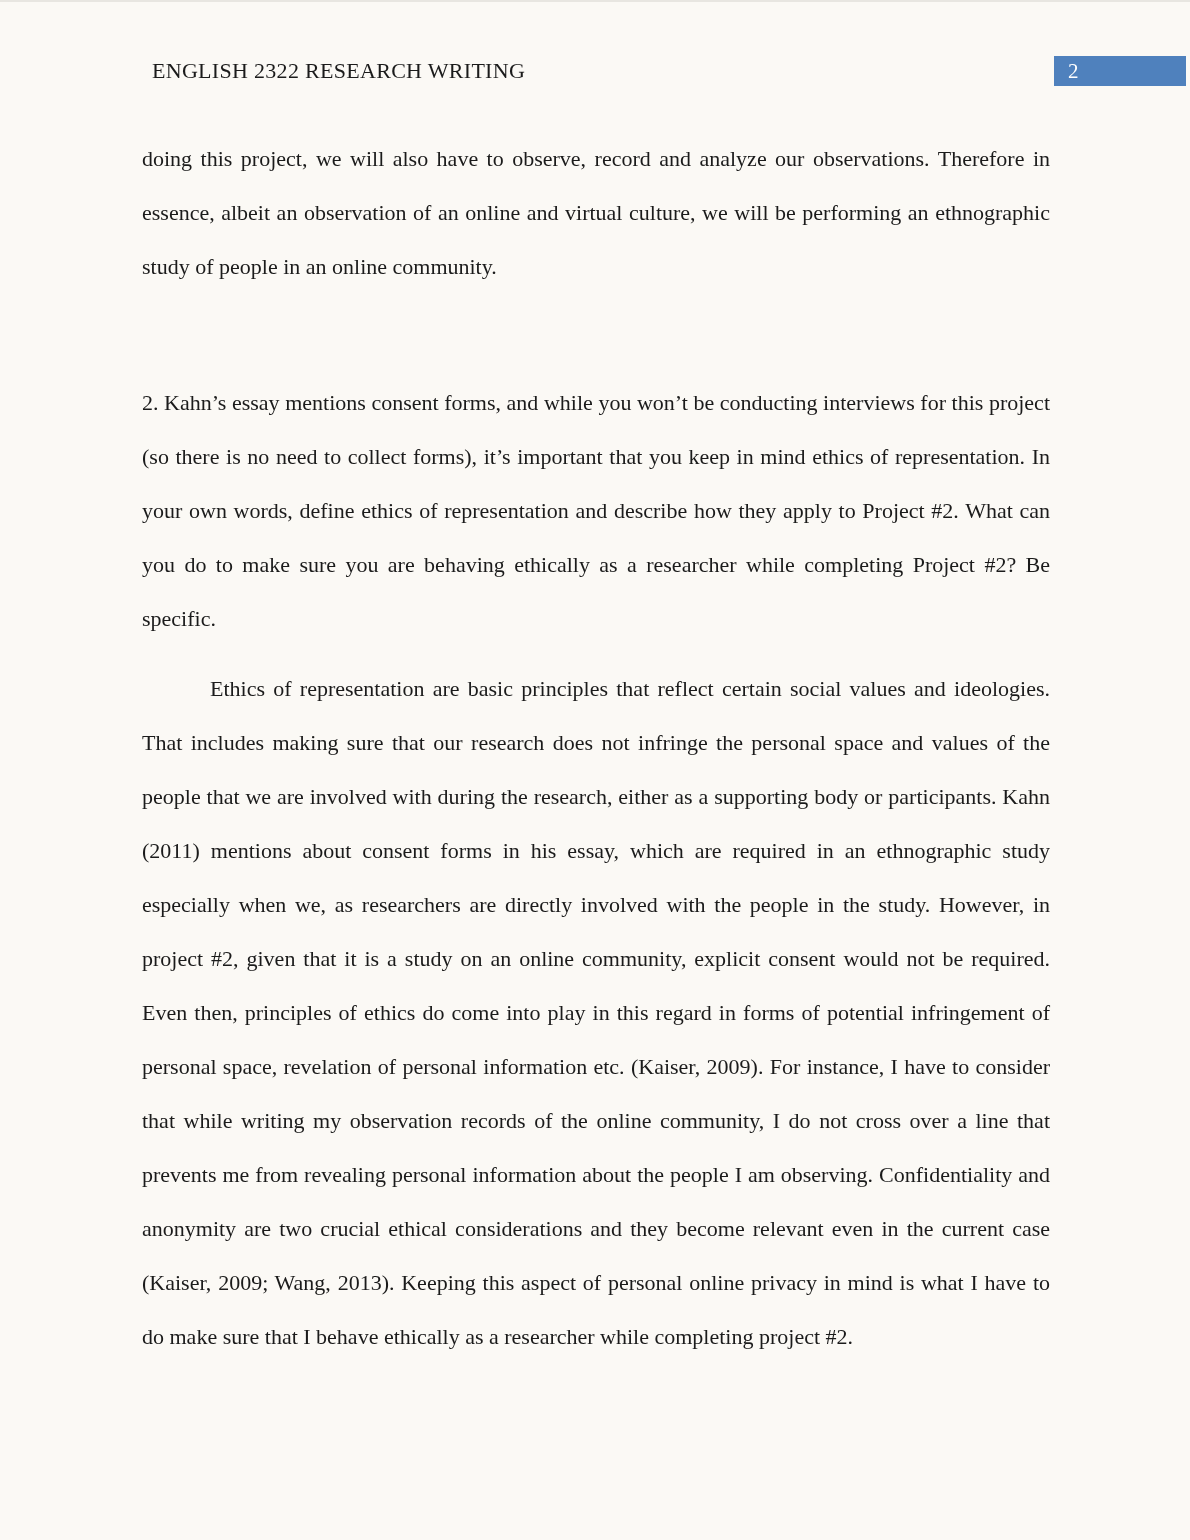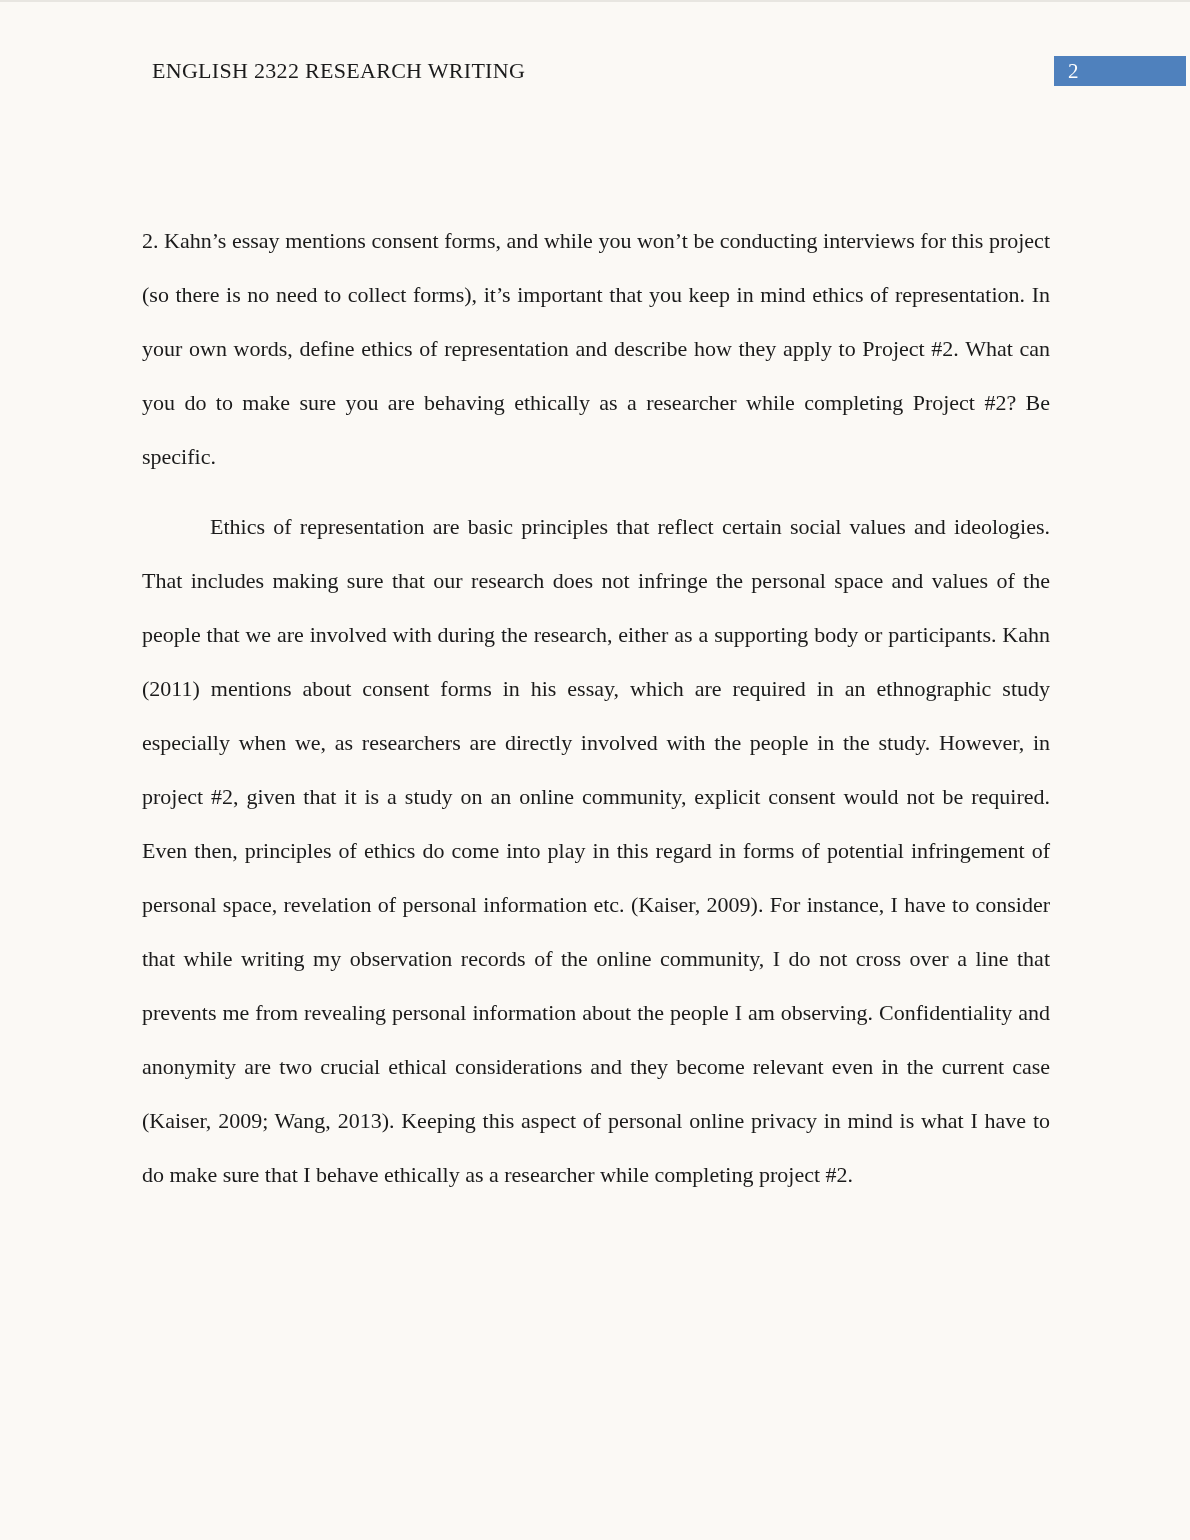--- a/index.html
+++ b/index.html
@@ -77,19 +77,20 @@
 <div class="page">
 
   <header class="page-header">
     <span class="running-head">ENGLISH 2322 RESEARCH WRITING</span>
     <span class="page-number-box" style="--badge-bg: #4f81bd;">
       <span class="num">2</span>
     </span>
   </header>
 
   <main class="page-body">
+    <p class="para">doing this project, we will also have to observe, record and analyze our observations. Therefore in essence, albeit an observation of an online and virtual culture, we will be performing an ethnographic study of people in an online community.</p>
 
     <p class="para question">2. Kahn’s essay mentions consent forms, and while you won’t be conducting interviews for this project (so there is no need to collect forms), it’s important that you keep in mind ethics of representation. In your own words, define ethics of representation and describe how they apply to Project #2. What can you do to make sure you are behaving ethically as a researcher while completing Project #2? Be specific.</p>
 
     <p class="para answer">Ethics of representation are basic principles that reflect certain social values and ideologies. That includes making sure that our research does not infringe the personal space and values of the people that we are involved with during the research, either as a supporting body or participants. Kahn (2011) mentions about consent forms in his essay, which are required in an ethnographic study especially when we, as researchers are directly involved with the people in the study. However, in project #2, given that it is a study on an online community, explicit consent would not be required. Even then, principles of ethics do come into play in this regard in forms of potential infringement of personal space, revelation of personal information etc. (Kaiser, 2009). For instance, I have to consider that while writing my observation records of the online community, I do not cross over a line that prevents me from revealing personal information about the people I am observing. Confidentiality and anonymity are two crucial ethical considerations and they become relevant even in the current case (Kaiser, 2009; Wang, 2013). Keeping this aspect of personal online privacy in mind is what I have to do make sure that I behave ethically as a researcher while completing project #2.</p>
   </main>
 
 </div>
 
 </body></html>

